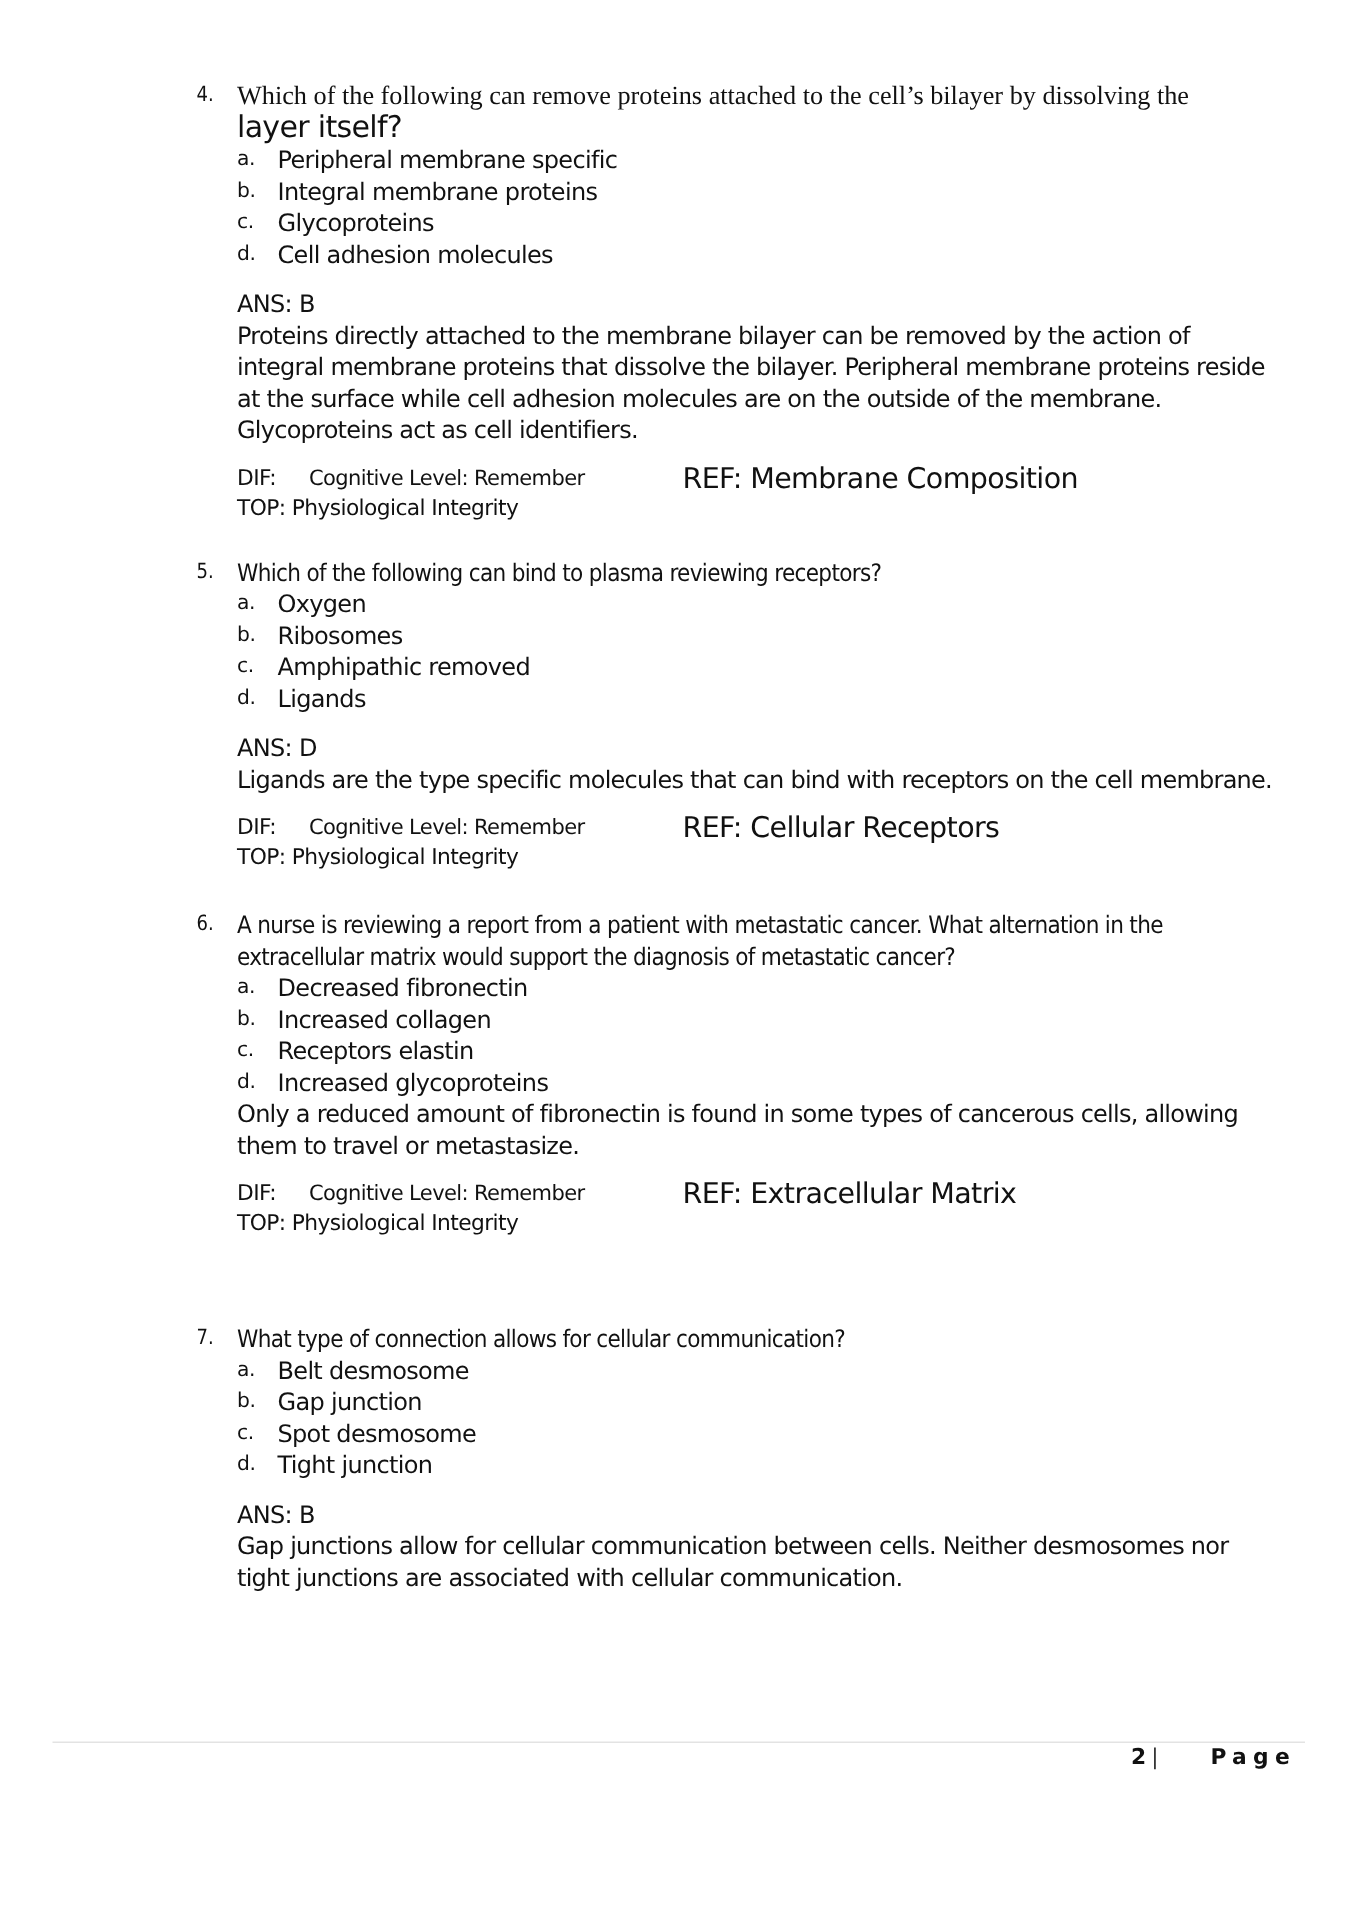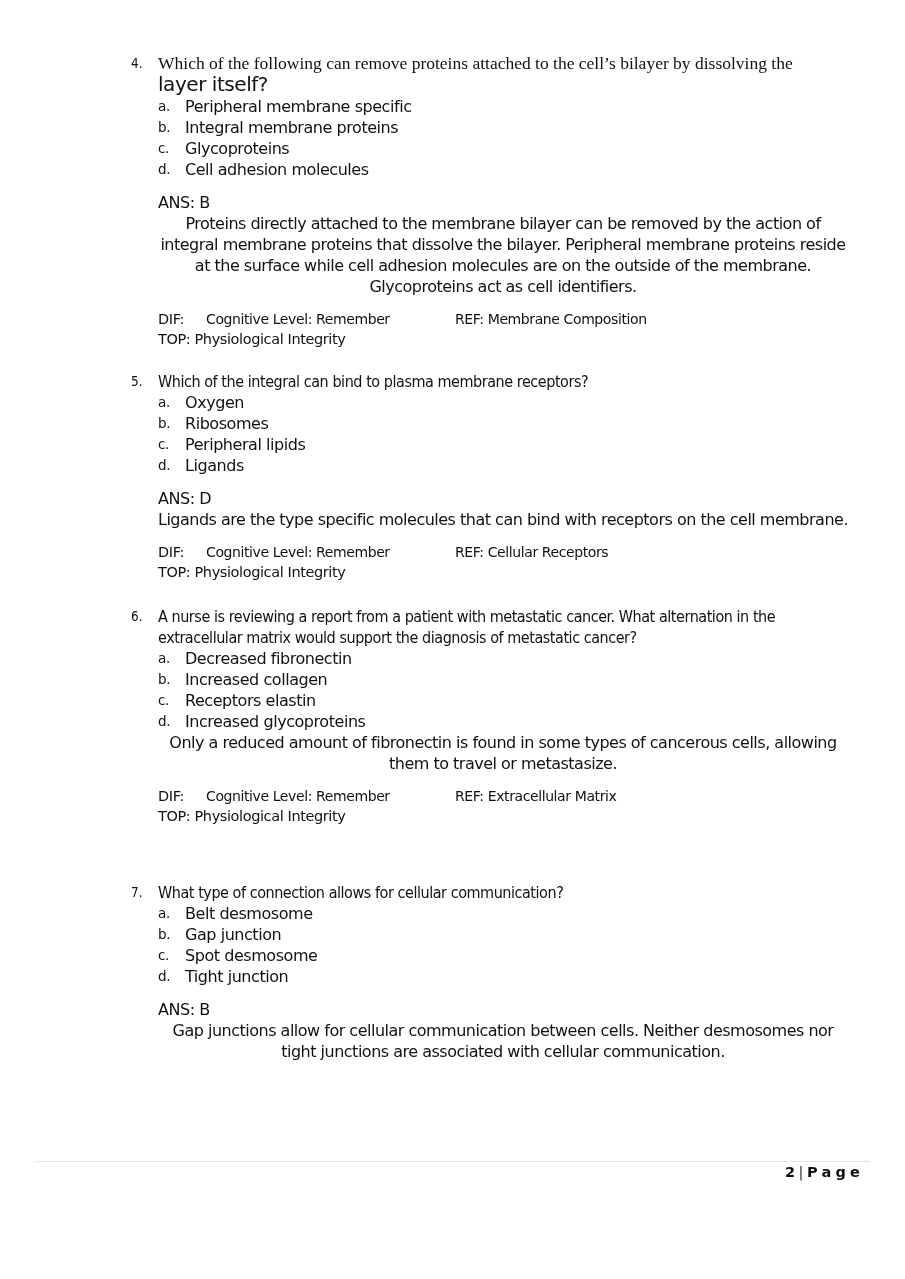--- a/index.html
+++ b/index.html
@@ -23,35 +23,35 @@
     }
     .stem-text.serif {
       font-family: "Liberation Serif", serif; font-size: 17.5px; letter-spacing: 0;
     }
     .stem-text .cont { font-family: "DejaVu Sans", sans-serif; font-size: 20px; letter-spacing: -0.45px; }
     .opts { list-style: none; margin: 0; padding: 0 0 0 27px; }
     .opt { display: flex; height: 21px; line-height: 21px; }
     .opt-letter { width: 27px; flex: 0 0 27px; font-size: 13.5px; letter-spacing: -0.3px; }
     .opt-text { font-size: 16px; letter-spacing: -0.45px; }
     .ans { margin: 12px 0 0 27px; font-size: 16px; line-height: 21px; letter-spacing: -0.45px; }
-    .rationale { margin: 0 0 0 27px; font-size: 16px; line-height: 21px; letter-spacing: -0.5px; width: 690px; text-align: center; }
+    .rationale { margin: 0 0 0 27px; font-size: 16px; line-height: 21px; letter-spacing: -0.5px; width: 690px; }
     .meta { margin: 12px 0 0 27px; font-size: 14.5px; line-height: 20px; letter-spacing: -0.4px; }
     .meta-row { display: flex; }
     .dif-label { width: 48px; }
     .dif-val { width: 249px; font-size: 14px; }
-    .ref-val { font-size: 14px; }
+    .ref-val { font-size: 19px; }
     .footer-rule {
       position: absolute; left: 35px; top: 1161px; width: 835px; height: 1px; background: #e3e3e3;
     }
     .footer-page {
       position: absolute; right: 41px; top: 1164px; font-size: 14.5px; font-weight: bold;
       letter-spacing: 0.5px;
     }
     .footer-page .sep { font-weight: normal; margin: 0 3px; color: #333; }
-    .footer-page .pg { letter-spacing: 4.2px; }
+    .footer-page .pg { letter-spacing: 4.2px; margin-left: 31px; }
   </style>
 </head>
 <body>
 
 <div class="page">
 
   <div class="q" style="top:53px;">
     <div class="stem">
       <span class="num">4.</span>
       <div class="stem-text serif">
@@ -85,34 +85,34 @@
         <span class="dif-val">Cognitive Level: Remember</span>
         <span class="ref-val">REF: Membrane Composition</span>
       </div>
       <div>TOP: Physiological Integrity</div>
     </div>
   </div>
 
   <div class="q" style="top:371px;">
     <div class="stem">
       <span class="num">5.</span>
-      <div class="stem-text">Which of the integral can bind to plasma membrane receptors?</div>
+      <div class="stem-text">Which of the following can bind to plasma reviewing receptors?</div>
     </div>
     <ul class="opts">
       <li class="opt">
           <span class="opt-letter">a.</span>
           <span class="opt-text">Oxygen</span>
         </li>
       <li class="opt">
           <span class="opt-letter">b.</span>
           <span class="opt-text">Ribosomes</span>
         </li>
       <li class="opt">
           <span class="opt-letter">c.</span>
-          <span class="opt-text">Peripheral lipids</span>
+          <span class="opt-text">Amphipathic removed</span>
         </li>
       <li class="opt">
           <span class="opt-letter">d.</span>
           <span class="opt-text">Ligands</span>
         </li>
     </ul>
     <div class="ans">ANS: D</div>
     <div class="rationale">Ligands are the type specific molecules that can bind with receptors on the cell membrane.</div>
     <div class="meta">
       <div class="meta-row">

